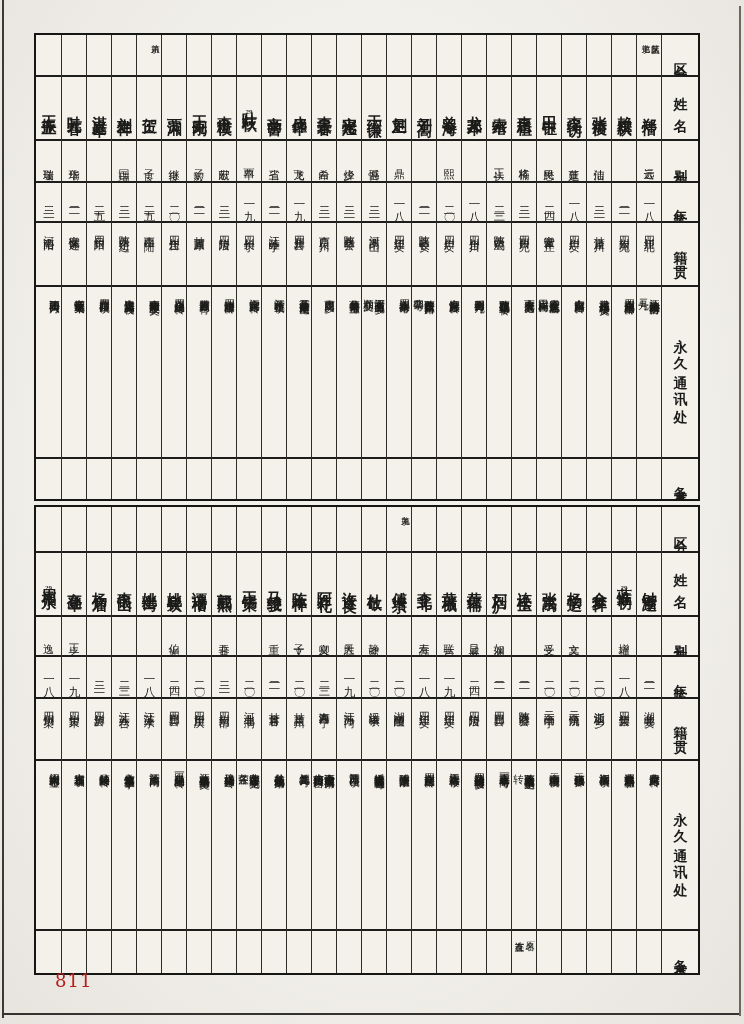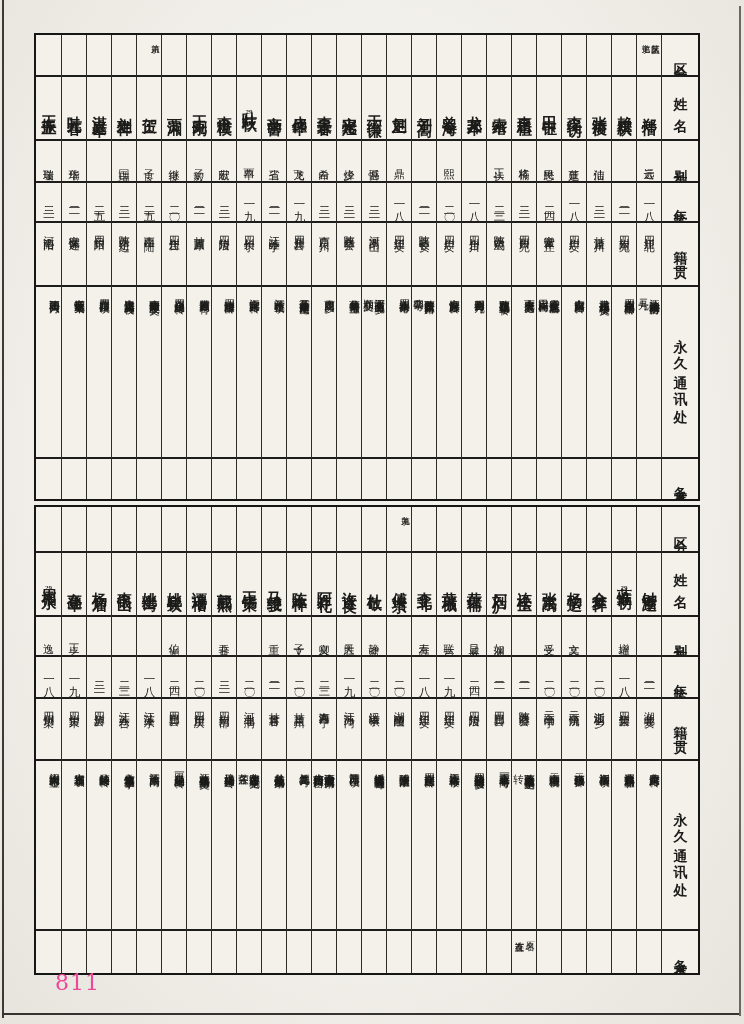--- a/index.html
+++ b/index.html
@@ -73,21 +73,21 @@
   .head-col .c-age    { letter-spacing:4px;  font-size:13.5px; }
   .head-col .c-origin { letter-spacing:14px; font-size:14px; }
   .head-col .c-addr   { letter-spacing:18px; font-size:14px; }
   .head-col .c-rem    { letter-spacing:4px;  font-size:13.5px; }
 
   .ann { writing-mode:horizontal-tb; font-size:7px; letter-spacing:0; margin-top:1px; color:#2a2a27; }
 
   .page-number {
     position:absolute; left:55px; top:970px;
     font-family:"DejaVu Serif", serif;
-    font-size:22px; letter-spacing:1px; color:#ec4899;
+    font-size:18px; letter-spacing:1px; color:#b91c1c;
   }
 </style>
 </head>
 <body>
 
 <div class="edge-left"></div>
 <div class="edge-bottom"></div>
 <div class="edge-right"></div>
 
 <div id="table-top" class="vtable">

